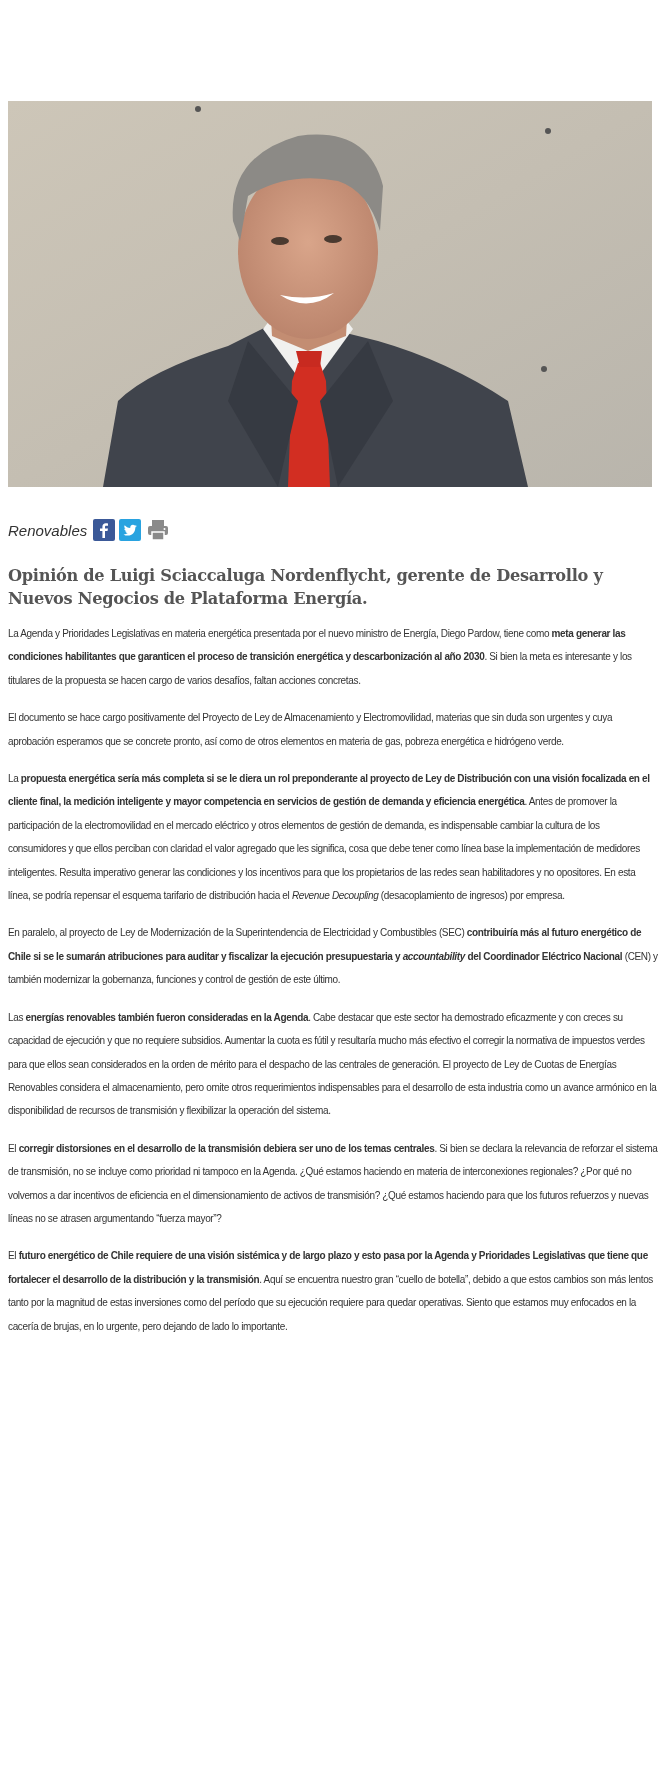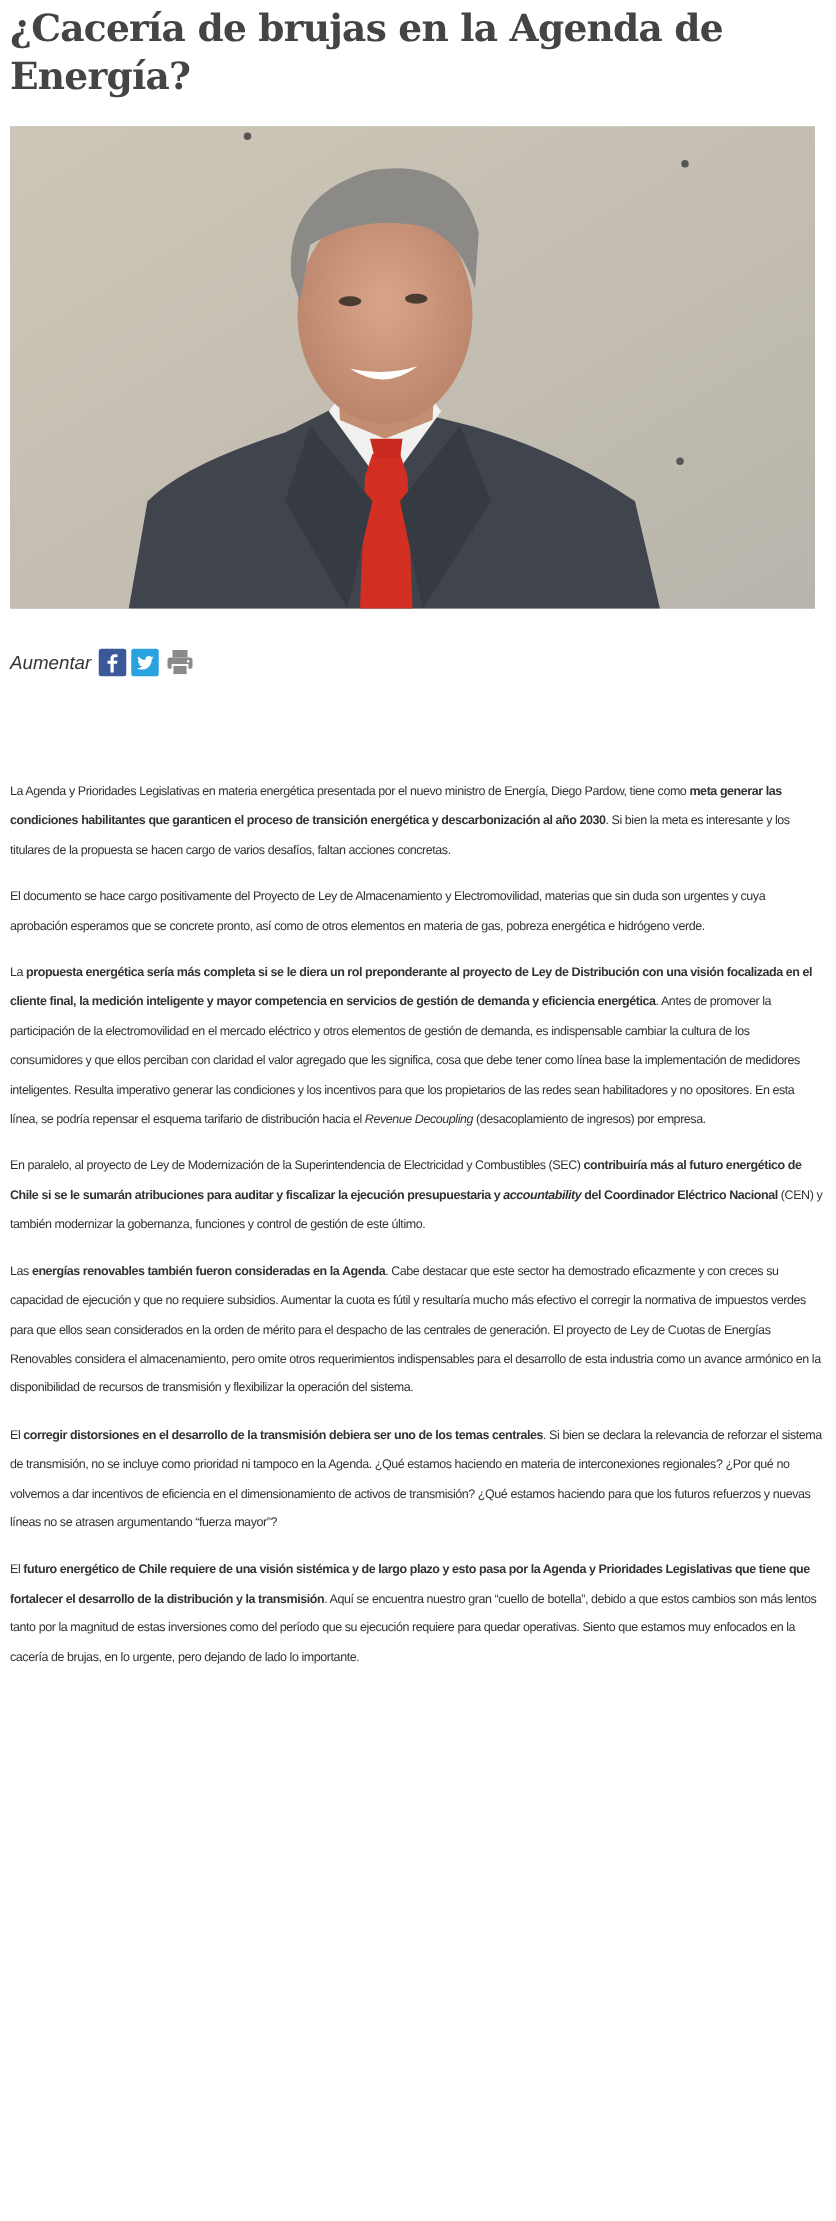--- a/index.html
+++ b/index.html
@@ -42,21 +42,20 @@
     letter-spacing: -0.35px;
   }
   .body p { margin: 0 0 14px 0; }
   .body p.gap { margin-top: 12px; }
   .body b { font-weight: bold; }
 </style>
 </head>
 <body>
 
 <div class="article">
-  <h1 class="title">¿Cacería de brujas en la Agenda de Energía?</h1>
 
   <div class="photo" title="Retrato de Luigi Sciaccaluga Nordenflycht">
     <svg viewBox="0 0 644 386" preserveAspectRatio="none">
       <defs>
         <linearGradient id="wall" x1="0" y1="0" x2="1" y2="1">
           <stop offset="0" stop-color="#cdc6b8"></stop>
           <stop offset="0.5" stop-color="#c4beb2"></stop>
           <stop offset="1" stop-color="#b9b5ac"></stop>
         </linearGradient>
         <radialGradient id="skin" cx="0.5" cy="0.45" r="0.6">
@@ -86,41 +85,42 @@
       <path d="M225 120 Q220 55 290 35 Q360 25 375 85 L372 130 Q360 90 330 80 Q280 70 240 95 L232 140 Z" fill="#8c8a86"></path>
 
       <ellipse cx="272" cy="140" rx="9" ry="4" fill="#4a3a30"></ellipse>
       <ellipse cx="325" cy="138" rx="9" ry="4" fill="#4a3a30"></ellipse>
 
       <path d="M272 194 Q300 212 326 192 Q300 200 272 194 Z" fill="#ffffff"></path>
     </svg>
   </div>
 
   <div class="share">
-    <span class="label">Aumentar</span>
+    <span class="label">Renovables</span>
     <span class="ic fb">
       <svg width="22" height="22" viewBox="0 0 22 22">
           <path d="M12 19 V12 H14.5 L15 9.5 H12 V8 C12 7.2 12.3 6.8 13.2 6.8 H15 V4.5 C14.6 4.4 13.7 4.3 12.8 4.3 C10.7 4.3 9.4 5.6 9.4 7.8 V9.5 H7 V12 H9.4 V19 Z" fill="#ffffff"></path>
         </svg>
     </span>
     <span class="ic tw">
       <svg width="22" height="22" viewBox="0 0 22 22">
           <path d="M18 7 C17.5 7.2 17 7.4 16.4 7.4 C17 7 17.4 6.5 17.6 5.9 C17.1 6.2 16.5 6.4 15.9 6.6 C15.4 6 14.7 5.7 13.9 5.7 C12.4 5.7 11.2 6.9 11.2 8.4 C11.2 8.6 11.2 8.8 11.3 9 C9 8.9 7 7.8 5.7 6.2 C5.4 6.6 5.3 7.1 5.3 7.6 C5.3 8.5 5.8 9.4 6.5 9.8 C6.1 9.8 5.7 9.7 5.3 9.5 C5.3 10.8 6.2 11.9 7.5 12.2 C7.1 12.3 6.6 12.3 6.3 12.2 C6.6 13.3 7.6 14.1 8.8 14.1 C7.7 14.9 6.4 15.4 5 15.4 L4.5 15.4 C5.7 16.2 7.1 16.6 8.6 16.6 C13.6 16.6 16.3 12.5 16.3 8.9 L16.3 8.6 C16.9 8.2 17.5 7.6 18 7 Z" fill="#ffffff"></path>
         </svg>
     </span>
     <span class="ic pr">
       <svg width="24" height="24" viewBox="0 0 24 24">
           <rect x="6" y="2" width="12" height="6" fill="#8a8a8a"></rect>
           <rect x="2" y="8" width="20" height="9" rx="2" fill="#8a8a8a"></rect>
           <rect x="6" y="14" width="12" height="8" fill="#8a8a8a" stroke="#ffffff" stroke-width="1.5"></rect>
           <circle cx="18.5" cy="11" r="1" fill="#fff"></circle>
         </svg>
     </span>
   </div>
 
+  <h2 class="subtitle">Opinión de Luigi Sciaccaluga Nordenflycht, gerente de Desarrollo y Nuevos Negocios de Plataforma Energía.</h2>
 
   <div class="body">
     <p><span>La Agenda y Prioridades Legislativas en materia energética presentada por el nuevo ministro de Energía, Diego Pardow, tiene como </span><b>meta generar las condiciones habilitantes que garanticen el proceso de transición energética y descarbonización al año 2030</b><span>. Si bien la meta es interesante y los titulares de la propuesta se hacen cargo de varios desafíos, faltan acciones concretas.</span></p>
 
     <p><span>El documento se hace cargo positivamente del Proyecto de Ley de Almacenamiento y Electromovilidad, materias que sin duda son urgentes y cuya aprobación esperamos que se concrete pronto, así como de otros elementos en materia de gas, pobreza energética e hidrógeno verde.</span></p>
 
     <p><span>La </span><b>propuesta energética sería más completa si se le diera un rol preponderante al proyecto de Ley de Distribución con una visión focalizada en el cliente final, la medición inteligente y mayor competencia en servicios de gestión de demanda y eficiencia energética</b><span>.  Antes de promover la participación de la electromovilidad en el mercado eléctrico y otros elementos de gestión de demanda, es indispensable cambiar la cultura de los consumidores y que ellos perciban con claridad el valor agregado que les significa, cosa que debe tener como línea base la implementación de medidores inteligentes. Resulta imperativo generar las condiciones y los incentivos para que los propietarios de las redes sean habilitadores y no opositores. En esta línea, se podría repensar el esquema tarifario de distribución hacia el </span><i>Revenue Decoupling</i><span> (desacoplamiento de ingresos) por empresa.</span></p>
 
     <p class="gap"><span>En paralelo, al proyecto de Ley de Modernización de la Superintendencia de Electricidad y Combustibles (SEC) </span><b>contribuiría más al futuro energético de Chile si se le sumarán atribuciones para auditar y fiscalizar la ejecución presupuestaria y </b><b><i>accountability</i></b><b> del Coordinador Eléctrico Nacional</b><span> (CEN) y también modernizar la gobernanza, funciones y control de gestión de este último.</span></p>
 

